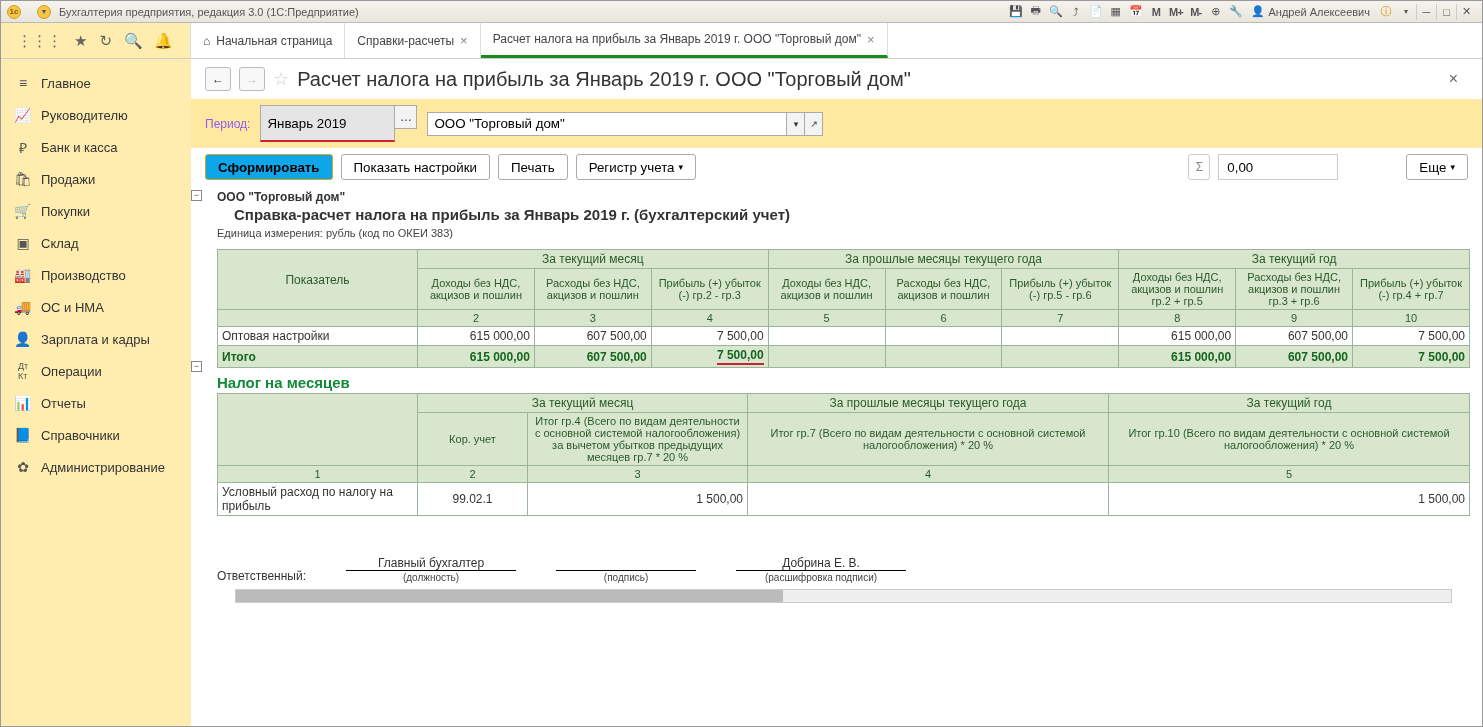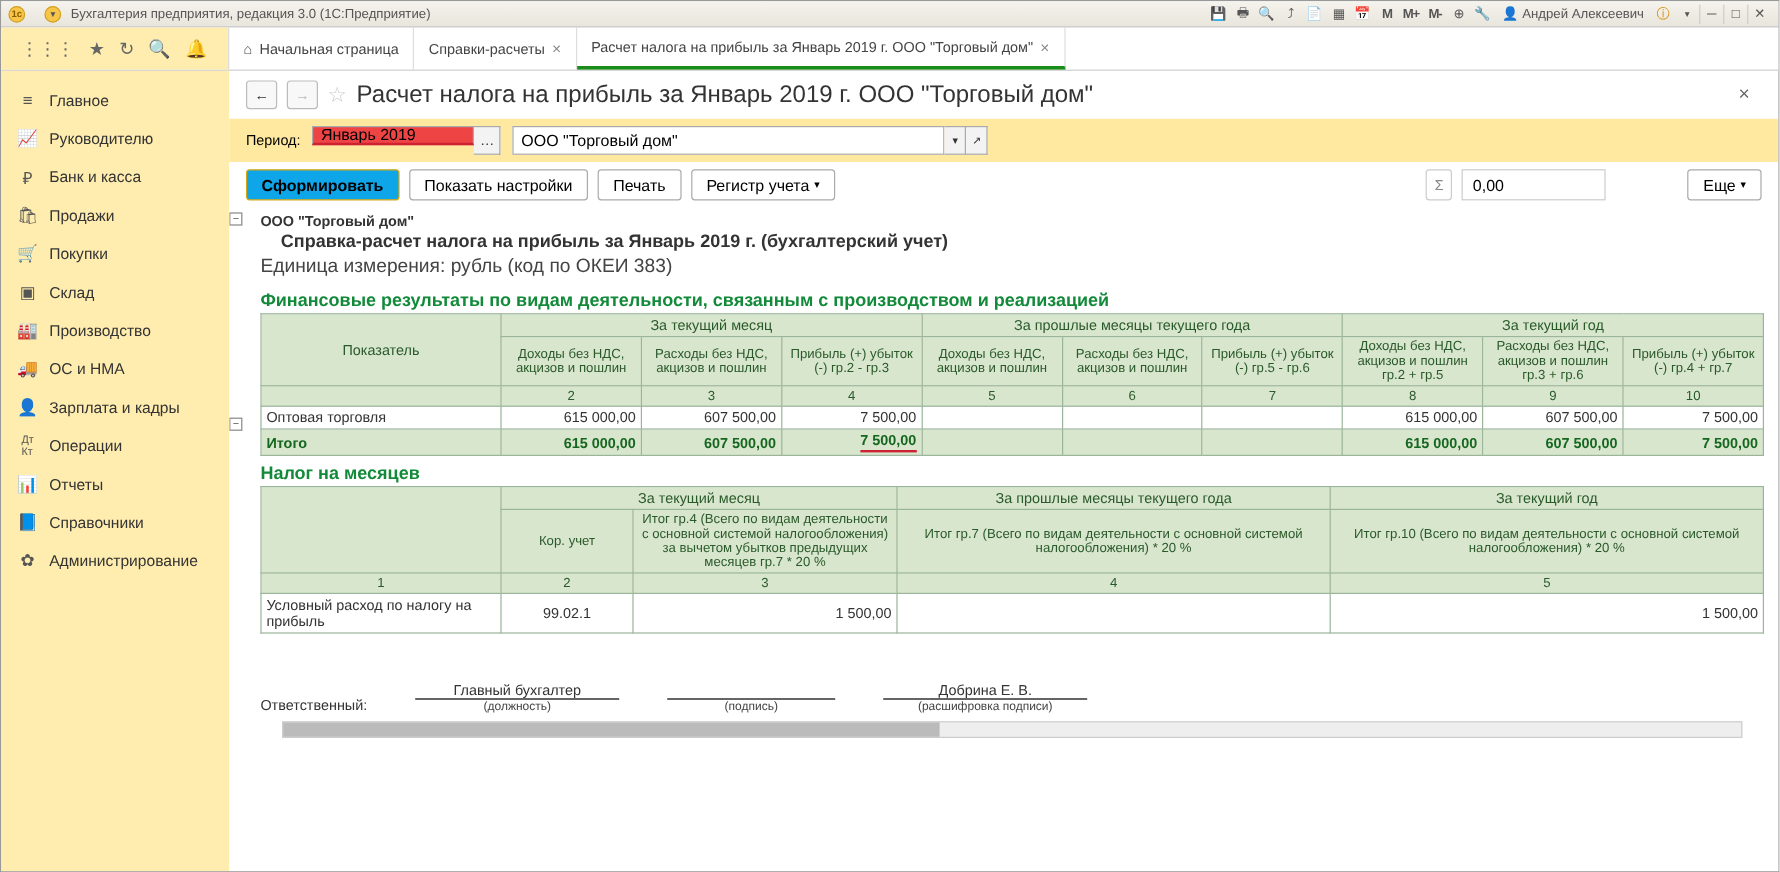--- a/index.html
+++ b/index.html
@@ -39,23 +39,23 @@
   .content { flex:1; display:flex; flex-direction:column; background:#fff; overflow:hidden; }
   .page-head { display:flex; align-items:center; gap:8px; padding:8px 14px; }
   .nav-btn { width:26px; height:24px; border:1px solid #bbb; background:#f8f8f8; display:flex; align-items:center; justify-content:center; cursor:pointer; border-radius:3px; }
   .nav-btn.off { color:#bbb; }
   .star { color:#ccc; font-size:18px; }
   .page-title { font-size:20px; }
   .page-close { margin-left:auto; margin-right:10px; color:#666; font-size:16px; cursor:pointer; }
 
   
   .params { background:#ffe9a0; padding:6px 14px; display:flex; align-items:center; gap:10px; }
-  .params label { color:#000000; }
+  .params label { color:#8b5cf6; }
   .period-box { display:flex; align-items:stretch; }
-  .period-input { width:135px; height:16px; border:1px solid #aaa; padding:2px 6px; background:#ef4444; border-bottom:2px solid #c23; }
+  .period-input { width:135px; height:37px; border:1px solid #aaa; padding:2px 6px; background:#e5e5e5; border-bottom:2px solid #c23; }
   .period-btn { width:22px; height:24px; border:1px solid #aaa; border-left:none; background:#f3f3f3; display:flex; align-items:center; justify-content:center; cursor:pointer; }
   .org-box { display:flex; align-items:stretch; }
   .org-input { width:360px; height:24px; border:1px solid #aaa; padding:2px 6px; background:#fff; }
   .combo-btn { width:18px; height:24px; border:1px solid #aaa; border-left:none; background:#f3f3f3; display:flex; align-items:center; justify-content:center; cursor:pointer; font-size:9px; }
 
   
   .actions { padding:6px 14px; display:flex; align-items:center; gap:8px; }
   .btn { height:26px; padding:0 12px; border:1px solid #aaa; background:#fff; border-radius:3px; cursor:pointer; display:flex; align-items:center; gap:4px; }
   .btn.primary { background:#0ea5e9; font-weight:bold; border-color:#d6a80f; }
   .actions .spacer { flex:1; }
@@ -63,21 +63,21 @@
   .sum-box { width:120px; height:26px; border:1px solid #ccc; text-align:left; padding:2px 8px; background:#fff; }
 
   
   .report-wrap { flex:1; overflow:auto; padding:0 12px 12px 8px; position:relative; }
   .collapse-gutter { position:absolute; left:0; top:4px; width:14px; }
   .col-toggle { width:11px; height:11px; border:1px solid #888; background:#fff; font-size:9px; line-height:9px; text-align:center; margin-bottom:160px; color:#555; cursor:pointer; }
   .col-toggle.t2 { margin-top:58px; }
   .report { margin-left:18px; }
   .org-line { font-weight:bold; margin:4px 0 2px; }
   .rep-title { font-weight:bold; font-size:15px; margin-bottom:4px;margin-left:17px; }
-  .unit-line { color:#444; font-size:16px; margin-bottom:10px; }
+  .unit-line { color:#444; font-size:11px; margin-bottom:10px; }
   .section-title { color:#138a3a; font-weight:bold; font-size:15px; margin:6px 0 2px; }
 
   table.grid { border-collapse:collapse; width:100%; table-layout:fixed; }
   table.grid th, table.grid td { border:1px solid #9bb59b; padding:2px 4px; text-align:center; vertical-align:middle; }
   table.grid th { background:#d8e6ce; color:#2a5a2a; font-weight:normal; font-size:11px; }
   table.grid th.top { font-size:12px;margin-top:40px; }
   table.grid td.left { text-align:left; }
   table.grid td.num { text-align:right; }
   table.grid tr.colnums td { background:#d8e6ce; color:#2a5a2a; font-size:11px; }
   table.grid tr.data td { background:#fff; }
@@ -257,21 +257,20 @@
       <div class="report-wrap">
         <div class="collapse-gutter">
           <div class="col-toggle">−</div>
           <div class="col-toggle t2">−</div>
         </div>
         <div class="report">
           <div class="org-line">ООО "Торговый дом"</div>
           <div class="rep-title">Справка-расчет налога на прибыль за Январь 2019 г. (бухгалтерский учет)</div>
           <div class="unit-line">Единица измерения:   рубль (код по ОКЕИ 383)</div>
 
-          <div class="section-title">Финансовые результаты по видам деятельности, связанным с производством и реализацией</div>
           <table class="grid">
             <colgroup>
               <col style="width:200px">
                 <col>
                 <col>
                 <col>
                 <col>
                 <col>
                 <col>
                 <col>
@@ -302,21 +301,21 @@
               <td>3</td>
               <td>4</td>
               <td>5</td>
               <td>6</td>
               <td>7</td>
               <td>8</td>
               <td>9</td>
               <td>10</td>
             </tr>
             <tr class="data">
-              <td class="left">Оптовая торговля</td>
+              <td class="left">Оптовая настройки</td>
               <td class="num">615 000,00</td>
               <td class="num">607 500,00</td>
               <td class="num">7 500,00</td>
               <td class="num"></td>
               <td class="num"></td>
               <td class="num"></td>
               <td class="num">615 000,00</td>
               <td class="num">607 500,00</td>
               <td class="num">7 500,00</td>
             </tr>

